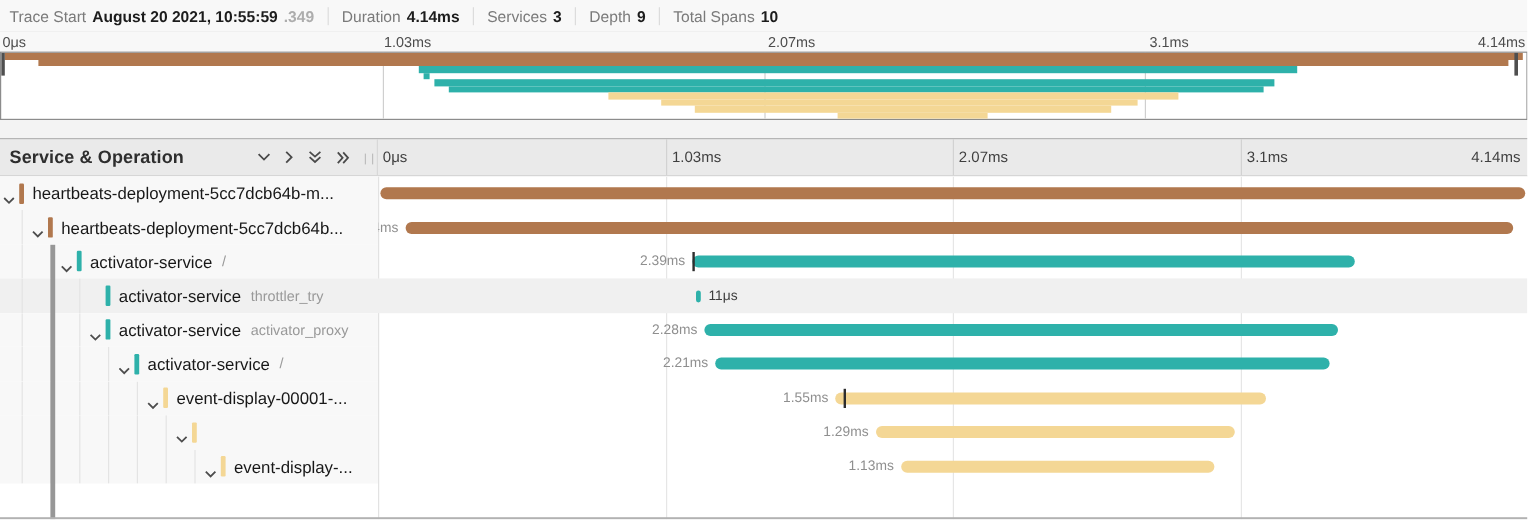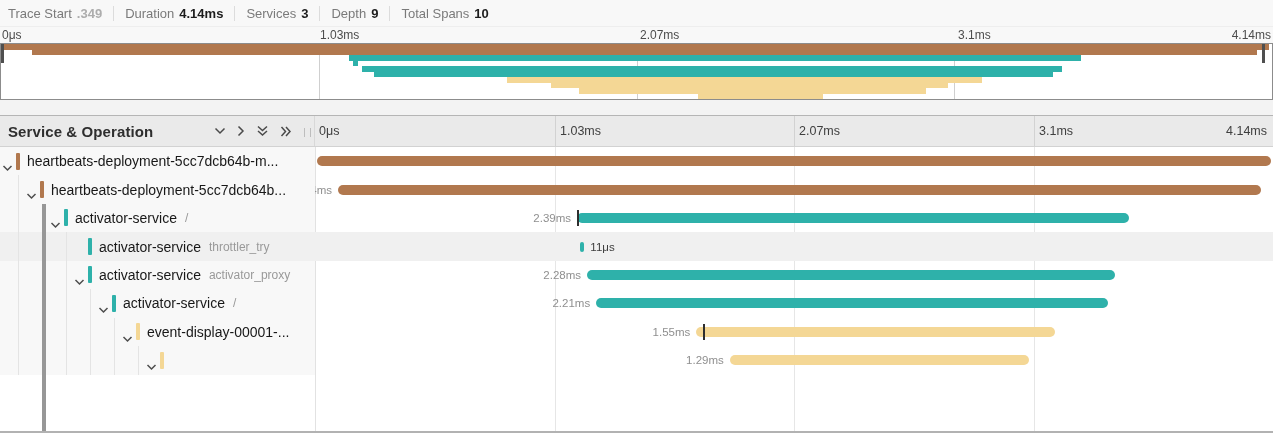--- a/index.html
+++ b/index.html
@@ -65,20 +65,21 @@
   .bottom-edge { position: absolute; left: 0; right: 0; bottom: 0; height: 2px; background: #b2b2b2; z-index: 9; }
 </style>
 </head>
 <body>
 
 <div class="app">
 
   <div class="topbar">
     <span class="kv">
       <span>Trace Start</span>
+      <b>August 20 2021, 10:55:59</b>
         <span class="frac">.349</span>
     </span>
     <span class="sep"></span>
     <span class="kv">
       <span>Duration</span>
       <b>4.14ms</b>
     </span>
     <span class="sep"></span>
     <span class="kv">
       <span>Services</span>
@@ -307,16 +308,38 @@
           <span class="chev" style="left: 146px;"><svg width="11" height="7" viewBox="0 0 11 7">
               <polyline points="1.5,1 5.5,5 9.5,1" fill="none" stroke="#4d4d4d" stroke-width="1.5"></polyline>
             </svg></span>
           <div class="marker" style="left: 160px; background: rgb(244, 215, 149);"></div>
         </div>
         <div class="row-right">
           <div class="dur" style="right: calc(56.7% + 6px);">1.29ms</div>
           <div class="bar" style="left: 43.3%; width: 31.2%; min-width: 3px; background: rgb(244, 215, 149);"></div>
         </div>
       </div>
+      <div class="row">
+        <div class="row-left">
+          <div class="guide" style="left: 18px;"></div>
+          <div class="guide" style="left: 42px;"></div>
+          <div class="guide" style="left: 66px;"></div>
+          <div class="guide" style="left: 90px;"></div>
+          <div class="guide" style="left: 114px;"></div>
+          <div class="guide" style="left: 138px;"></div>
+          <div class="guide" style="left: 162px;"></div>
+          <span class="chev" style="left: 170px;"><svg width="11" height="7" viewBox="0 0 11 7">
+              <polyline points="1.5,1 5.5,5 9.5,1" fill="none" stroke="#4d4d4d" stroke-width="1.5"></polyline>
+            </svg></span>
+          <div class="marker" style="left: 184px; background: rgb(244, 215, 149);"></div>
+          <div class="names" style="left: 195px;">
+            <span class="svc">event-display-...</span>
+          </div>
+        </div>
+        <div class="row-right">
+          <div class="dur" style="right: calc(54.5% + 6px);">1.13ms</div>
+          <div class="bar" style="left: 45.5%; width: 27.3%; min-width: 3px; background: rgb(244, 215, 149);"></div>
+        </div>
+      </div>
     </div>
 
   <div class="bottom-edge"></div>
 </div>
 
 </body></html>

